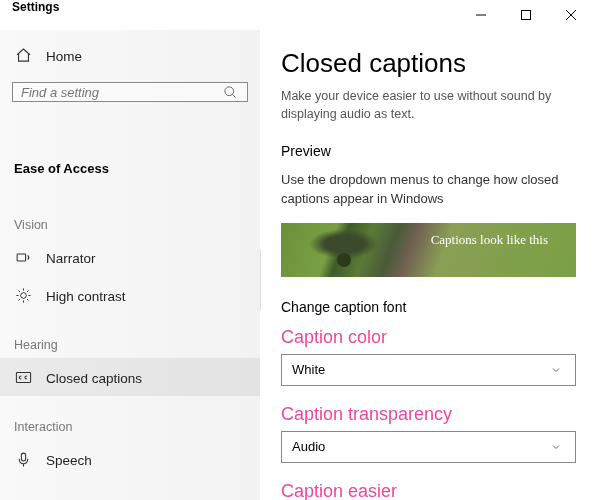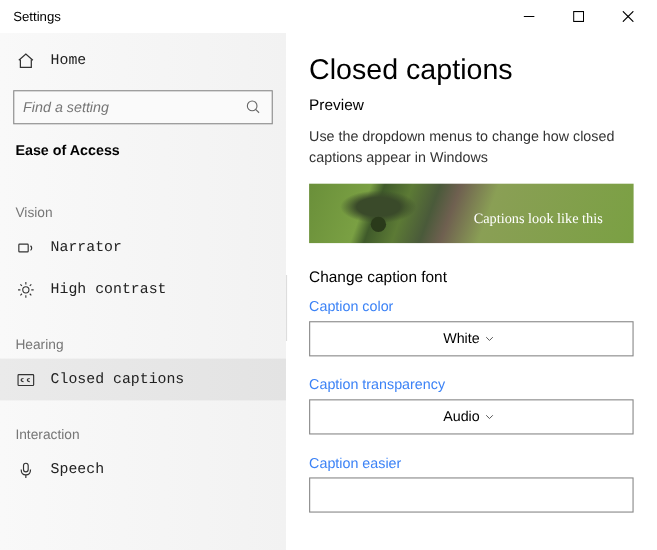--- a/index.html
+++ b/index.html
@@ -12,25 +12,25 @@
   height: 500px;
   overflow: hidden;
 }
 .window {
   display: flex;
   flex-direction: column;
   height: 100%;
 }
 .titlebar {
   display: flex;
-  align-items: center;
   justify-content: space-between;
   height: 30px;
   padding: 0 4px 0 12px;
   font-size: 12px;
+  font-weight: bold;
 }
 .titlebar-controls {
   display: flex;
 }
 .titlebar-btn {
   width: 45px;
   height: 30px;
   display: flex;
   align-items: center;
   justify-content: center;
@@ -44,62 +44,62 @@
 .sidebar {
   width: 260px;
   background: linear-gradient(to right, #f9f9f9, #f2f2f2);
   padding: 6px 0 0 0;
   display: flex;
   flex-direction: column;
   overflow-y: auto;
 }
 .nav-item {
   display: flex;
-  align-items: center;
+  align-items: flex-end;
   gap: 14px;
   padding: 10px 14px;
   font-size: 13.5px;
   color: #222;
-  font-family: Liberation Mono, monospace;
 }
 .nav-item.selected {
   background: rgba(0,0,0,0.06);
 }
 .icon {
   width: 18px;
   height: 18px;
   display: flex;
   align-items: center;
   justify-content: center;
   flex-shrink: 0;
 }
 .search-wrap {
   padding: 8px 12px 10px 12px;
 }
 .search {
   display: flex;
   align-items: center;
   border: 1px solid #888;
   background: #fafafa;
-  height: 31px;
+  height: 20px;
   padding: 0 8px;
 }
 .search input {
   flex: 1;
   border: none;
   background: transparent;
   outline: none;
   font-size: 13px;
   font-style: italic;
   color: #666;
 }
 .section-title {
   font-size: 13px;
   font-weight: 600;
   padding: 6px 14px 18px 14px;
+  margin-top: 43px;
 }
 .group-label {
   font-size: 12.5px;
   color: #777;
   padding: 24px 14px 6px 14px;
 }
 .divider-col {
   width: 1px;
   background: #ddd;
   margin-top: 220px;
@@ -152,37 +152,37 @@
   content: "";
   position: absolute;
   left: 56px; top: 30px;
   width: 14px; height: 14px;
   background: #2a3a1a;
   border-radius: 50%;
 }
 .caption-sample {
   position: absolute;
   right: 28px;
-  top: 24px;
+  top: 9px;
   color: #fff;
   font-family: Georgia, "Times New Roman", serif;
   font-size: 13px;
 }
 .field-label {
-  font-size: 13px;
-  color: #3b82f6;
+  font-size: 18px;
+  color: #ec4899;
   margin-bottom: 6px;
 }
 .select {
   width: 295px;
   height: 32px;
   border: 1px solid #888;
   display: flex;
   align-items: center;
-  justify-content: center;
+  justify-content: space-between;
   padding: 0 10px;
   font-size: 13px;
   margin-bottom: 18px;
   background: #fff;
 }
 </style>
 </head>
 <body>
 
 <div class="window">
@@ -284,20 +284,21 @@
             </svg>
         </span>
         <span>Speech</span>
       </div>
     </div>
 
     <div class="divider-col"></div>
 
     <div class="content">
       <h1>Closed captions</h1>
+      <p class="desc">Make your device easier to use without sound by displaying audio as text.</p>
 
       <h2>Preview</h2>
       <p class="preview-text">Use the dropdown menus to change how closed captions appear in Windows</p>
       <div class="preview-img">
         <span class="caption-sample">Captions look like this</span>
       </div>
 
       <h2>Change caption font</h2>
 
       <div class="field-label">Caption color</div>

